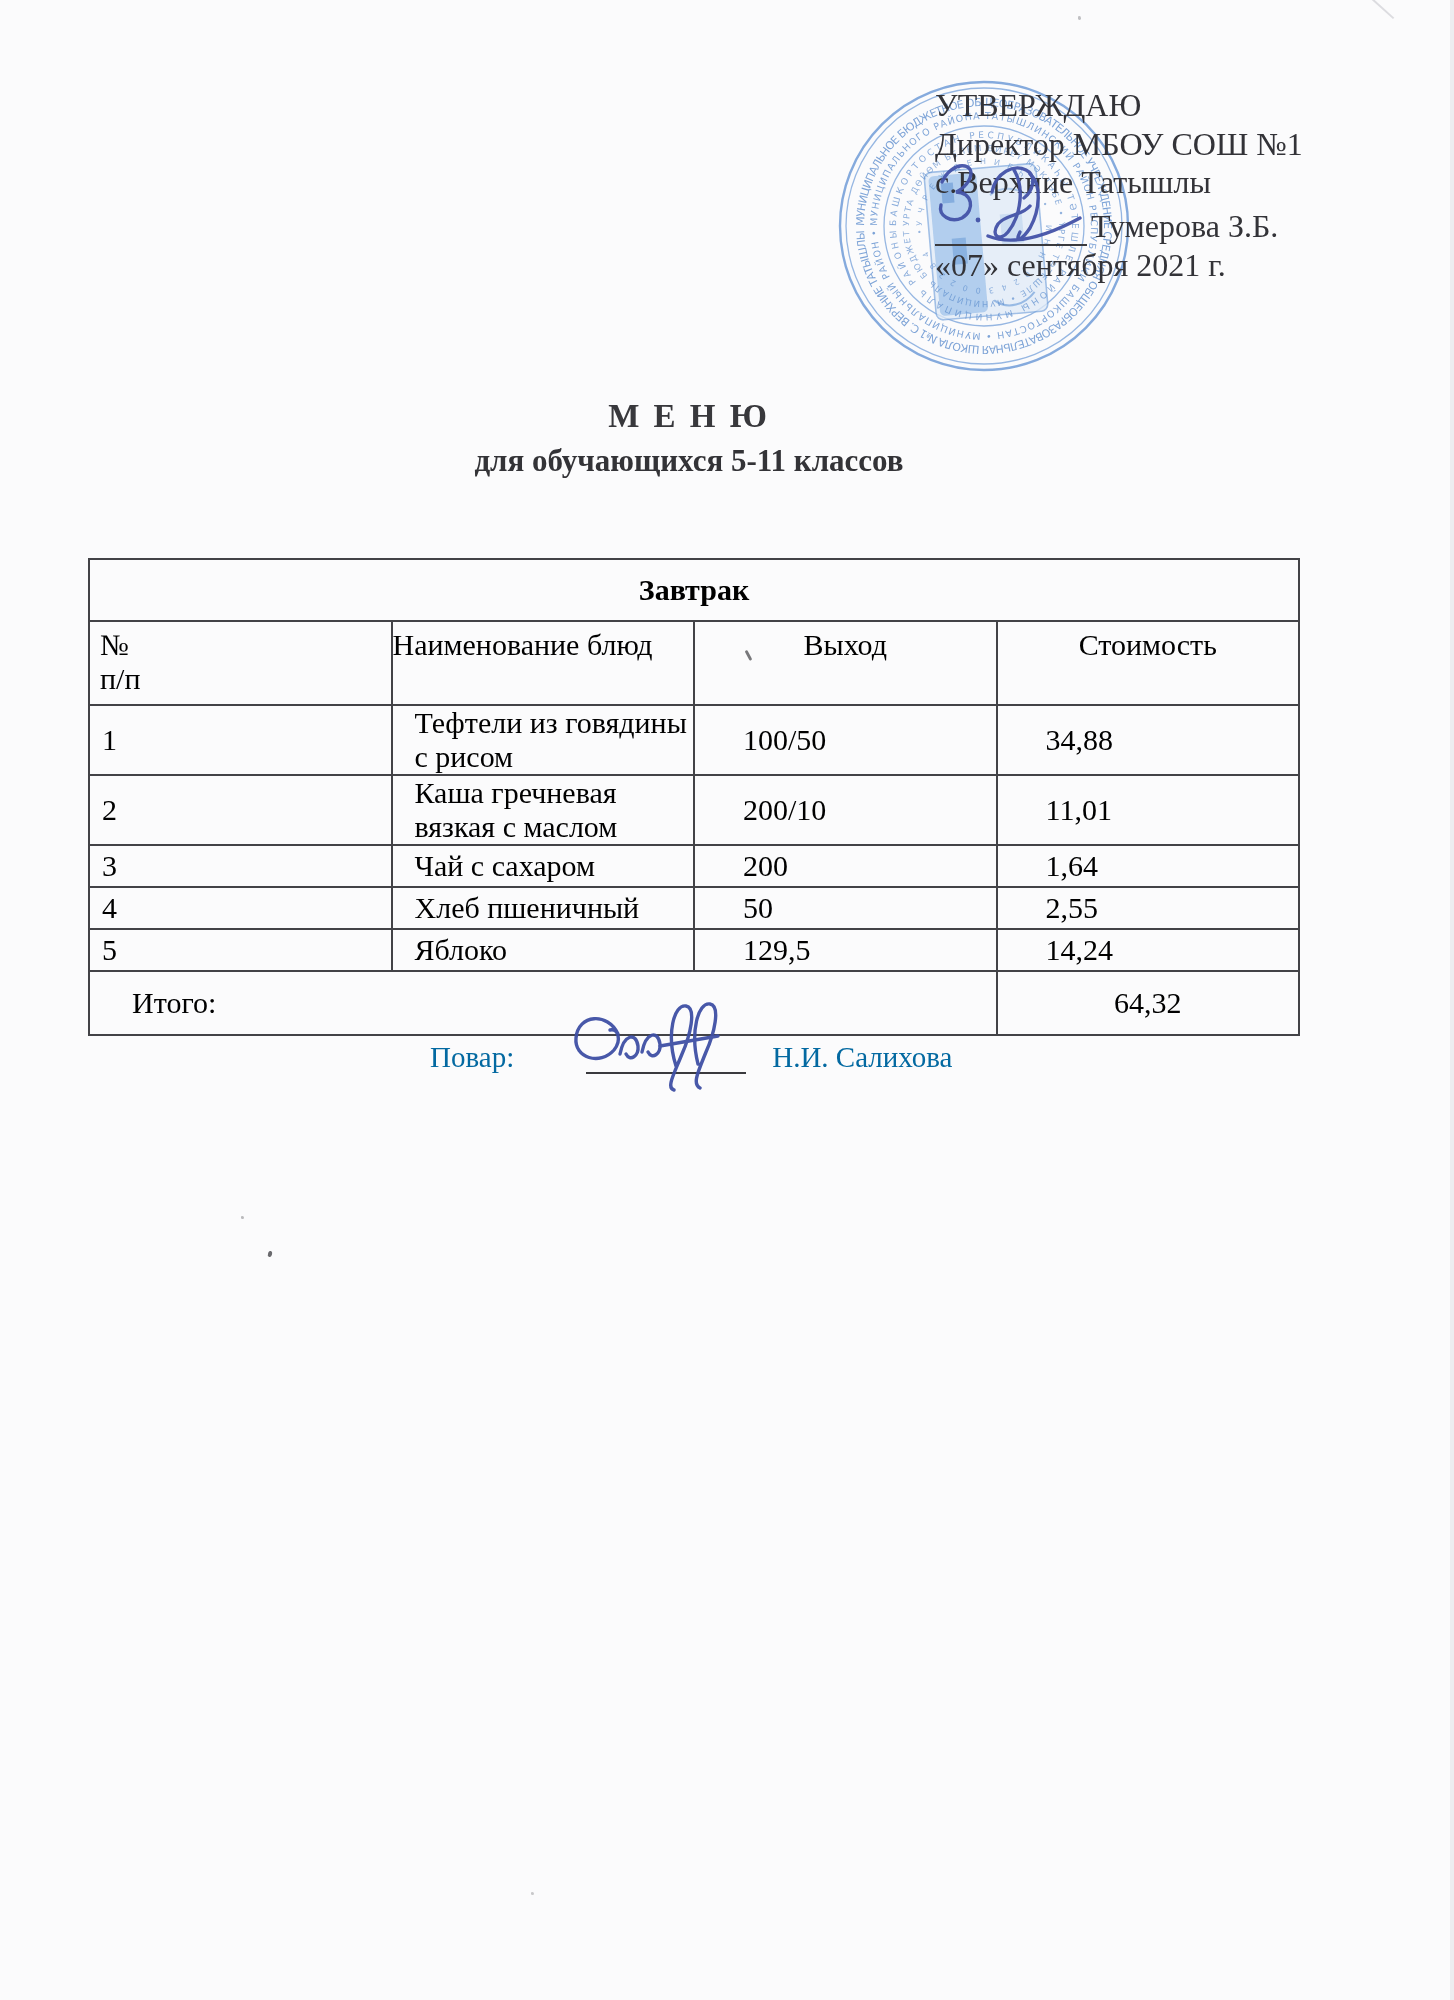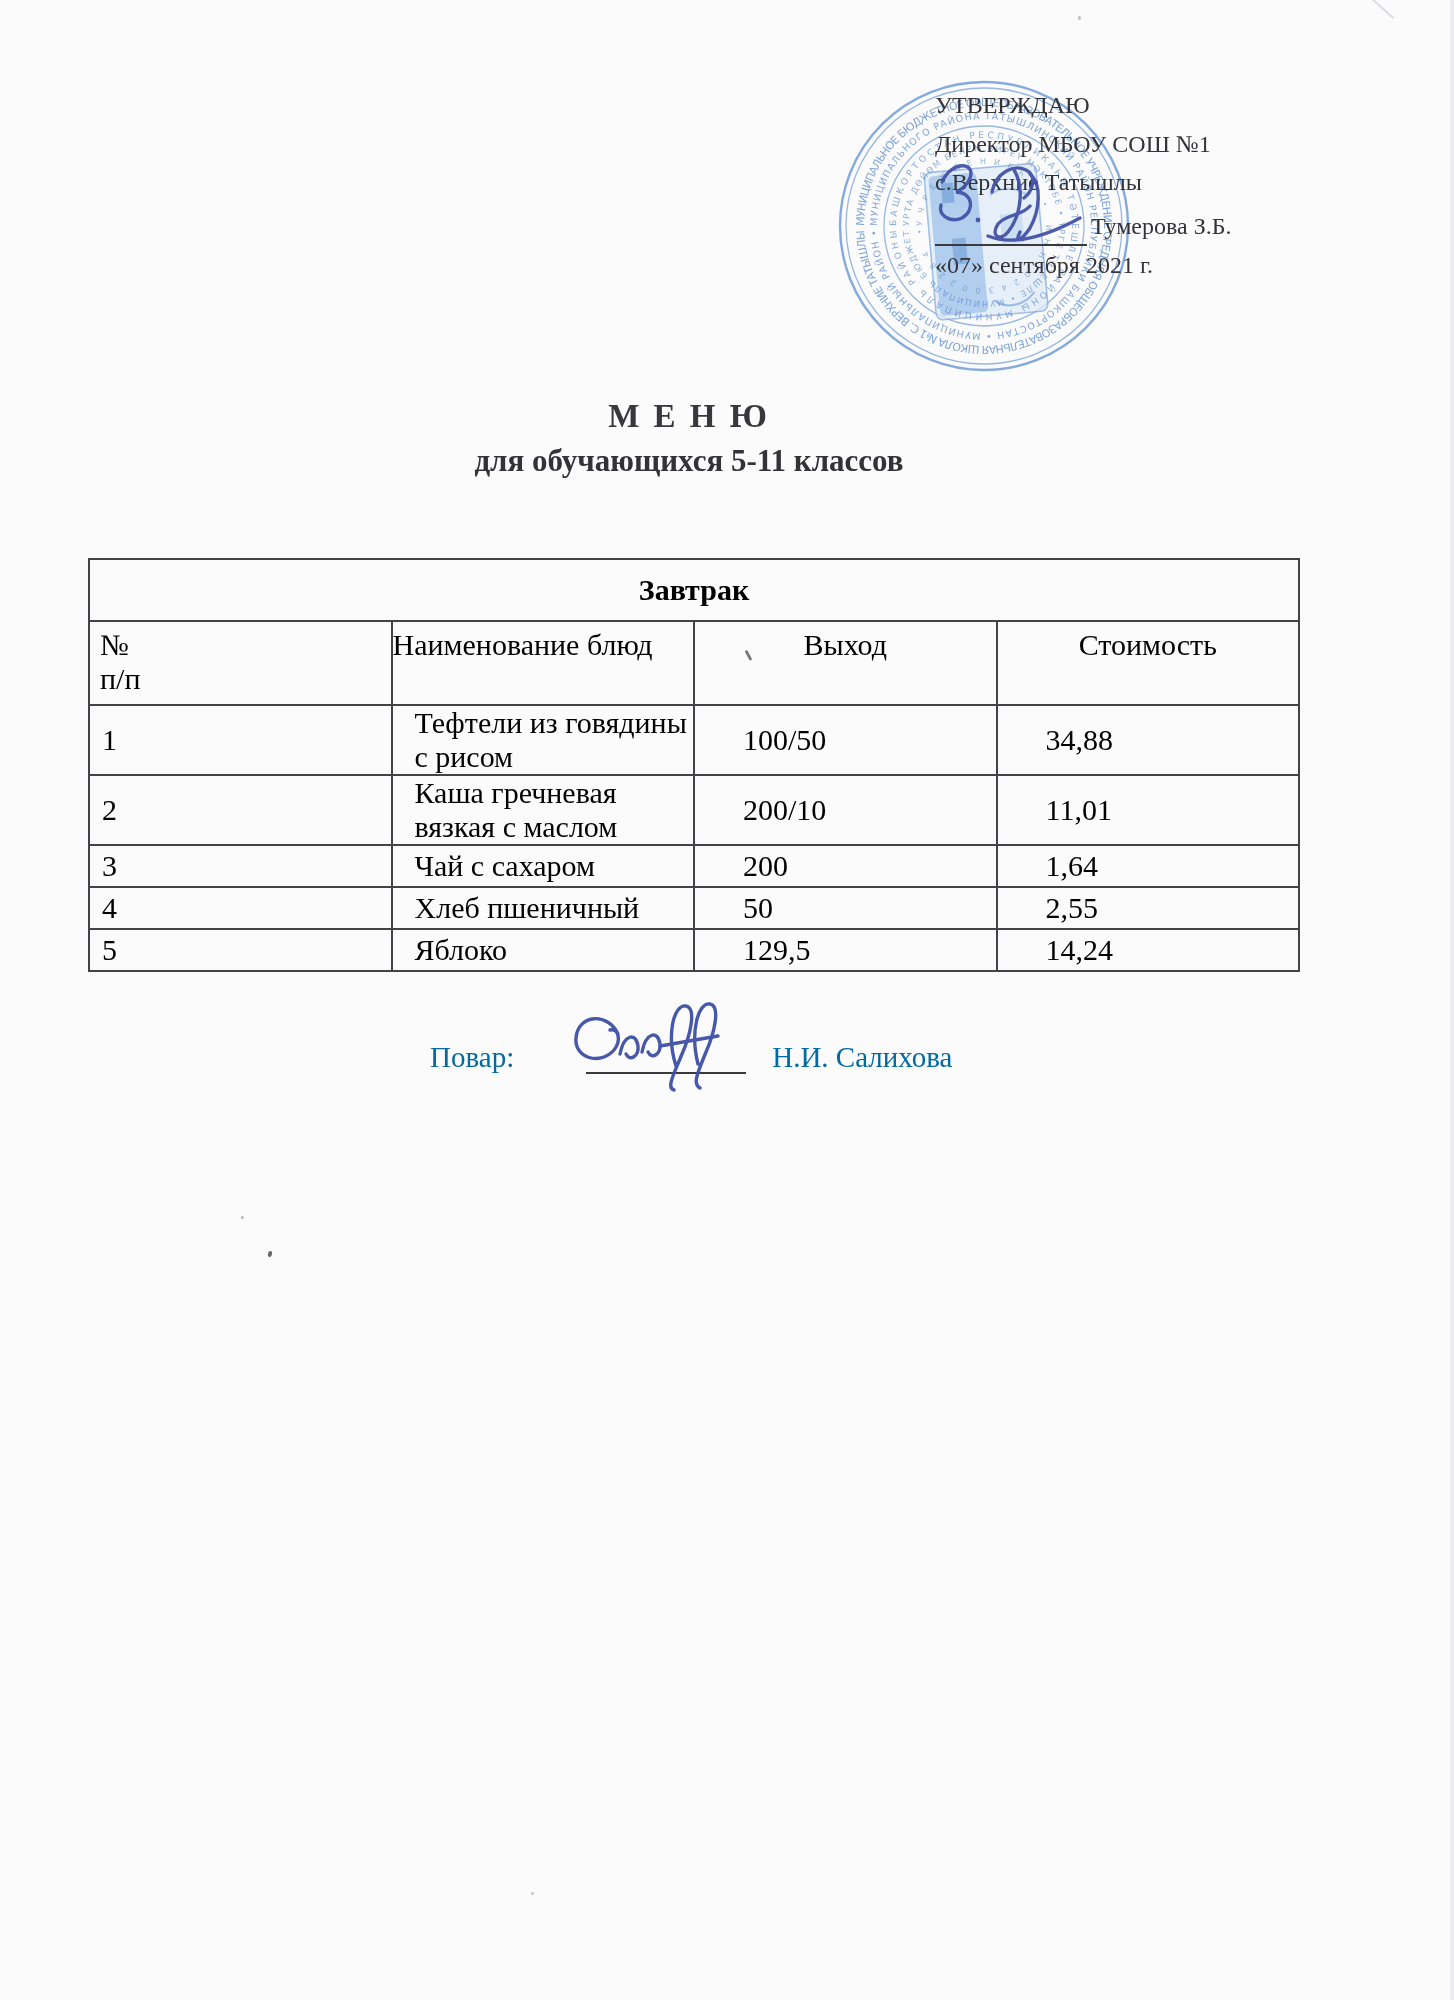--- a/index.html
+++ b/index.html
@@ -15,21 +15,21 @@
   .scan-edge-right{right:0;top:0;width:4px;height:2000px;background:#ededf0;}
   .crease{left:1364px;top:6px;width:34px;height:2px;background:#dcdce0;transform:rotate(42deg);}
   .speck{background:#6a6a6e;border-radius:40% 60% 50% 50%;}
   .speck.s1{left:268px;top:1251px;width:4px;height:6px;transform:rotate(18deg);}
   .speck.s2{left:241px;top:1216px;width:3px;height:3px;opacity:.45;}
   .speck.s3{left:531px;top:1892px;width:3px;height:3px;opacity:.35;}
   .speck.s4{left:1078px;top:16px;width:3px;height:4px;opacity:.4;}
   .stray-tick{left:747px;top:650px;width:2.5px;height:11px;background:#4c4c50;opacity:.75;transform:rotate(-28deg);border-radius:2px;}
 
   
-  .approval{left:935px;top:86px;width:420px;font-size:24px;line-height:38.5px;color:#333338;z-index:3;}
+  .approval{left:935px;top:86px;width:420px;font-size:32px;line-height:38.5px;color:#333338;z-index:3;}
   .approval .sig-row{display:flex;align-items:flex-end;height:44px;}
   .sig-underline{display:inline-block;width:152px;border-bottom:2px solid #3a3a3e;height:34px;}
   .signatory{margin-left:4px;}
 
   
   .stamp{left:834px;top:76px;z-index:2;opacity:.92;}
 
   
   .dir-sign{left:918px;top:148px;z-index:4;}
   
@@ -178,20 +178,24 @@
     <td class="c-dish cell-dish">Хлеб пшеничный</td>
     <td class="c-out cell-out">50</td>
     <td class="c-cost cell-cost">2,55</td>
   </tr>
   <tr class="r-data">
     <td class="c-num cell-num">5</td>
     <td class="c-dish cell-dish">Яблоко</td>
     <td class="c-out cell-out">129,5</td>
     <td class="c-cost cell-cost">14,24</td>
   </tr>
+  <tr class="r-total">
+    <td colspan="3" class="total-label">Итого:</td>
+    <td class="c-cost total-value">64,32</td>
+  </tr>
 </tbody>
   </table>
 
 <div class="abs cook-row">
   <span class="cook-label">Повар:</span>
   <span class="cook-underline"></span>
   <span class="cook-name">Н.И. Салихова</span>
 </div>
 
 <svg class="abs cook-sign" width="210" height="110" viewBox="0 0 210 110">

